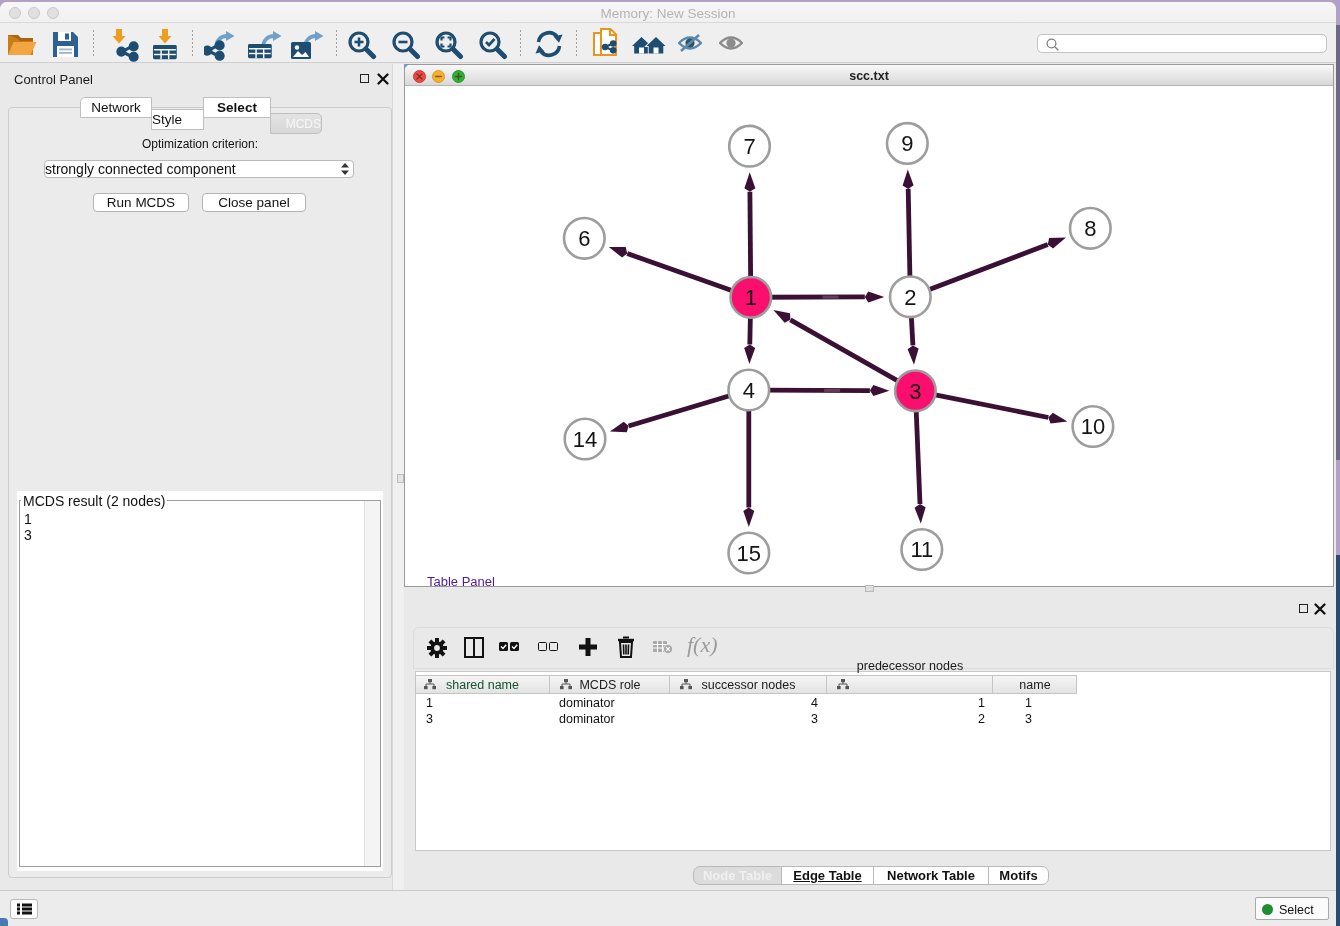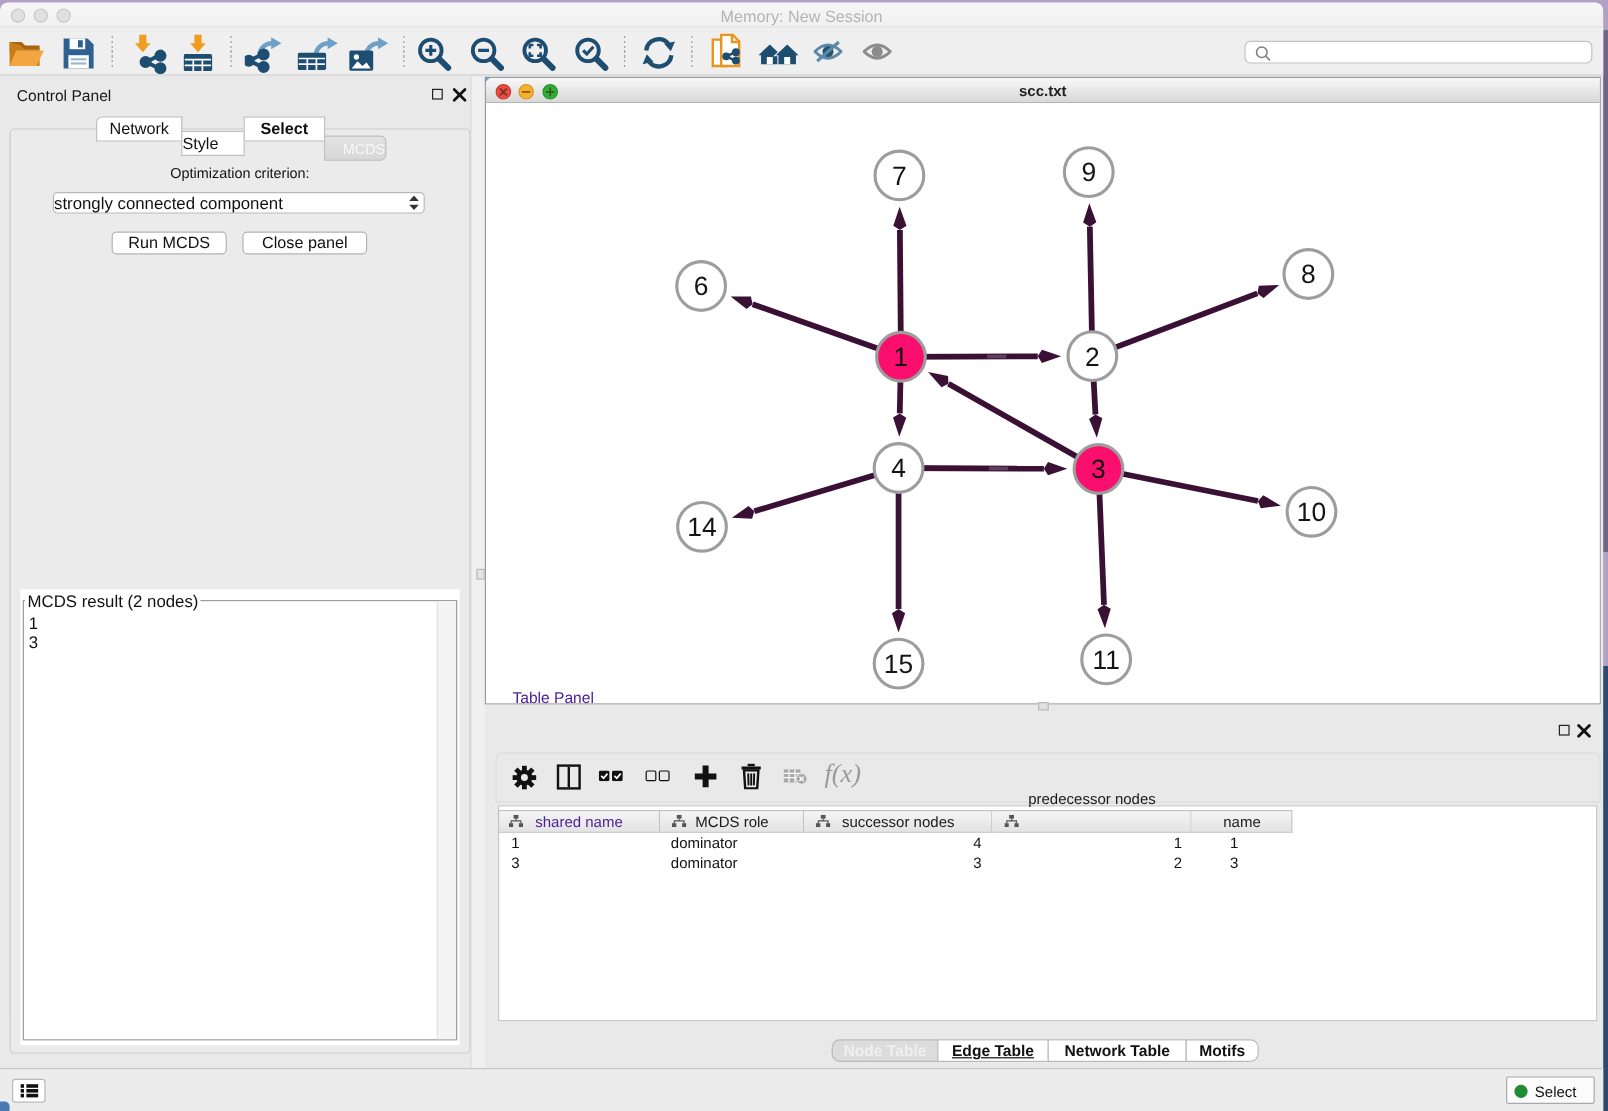--- a/index.html
+++ b/index.html
@@ -323,21 +323,21 @@
       <line x1="0" y1="7" x2="14" y2="7"></line>
       <line x1="4.5" y1="0" x2="4.5" y2="11"></line>
       <line x1="9.5" y1="0" x2="9.5" y2="11"></line>
     </g>
     <circle cx="15" cy="8" r="4.6" fill="#a9a9a9" stroke="#e9e9e9" stroke-width="1"></circle>
     <path d="M13.2,6.2 l3.6,3.6 M16.8,6.2 l-3.6,3.6" stroke="#fff" stroke-width="1.2"></path>
   </svg>
 <div class="abs" style="left:687px;top:632px;font-family:'Liberation Serif',serif;font-style:italic;font-size:22px;color:#9a9a9a;">f(x)</div>
 <div class="abs" style="left:415px;top:671px;width:916px;height:180px;background:#ffffff;border:1px solid #c9c9c9;"></div>
 <div class="abs" style="left:415px;top:675px;width:135px;height:19px;background:linear-gradient(#f5f5f5,#e3e3e3);border:1px solid #c4c4c4;border-left:1px solid #c4c4c4;"></div>
-<div class="abs" style="left:415px;top:678px;width:135px;text-align:center;font-size:12.5px;color:#4c1d95;">shared name</div>
+<div class="abs" style="left:415px;top:678px;width:135px;text-align:center;font-size:12.5px;color:#14532d;">shared name</div>
 <div class="abs" style="left:550px;top:675px;width:120px;height:19px;background:linear-gradient(#f5f5f5,#e3e3e3);border:1px solid #c4c4c4;border-left:none;"></div>
 <div class="abs" style="left:550px;top:678px;width:120px;text-align:center;font-size:12.5px;color:#1a1a1a;">MCDS role</div>
 <div class="abs" style="left:670px;top:675px;width:157px;height:19px;background:linear-gradient(#f5f5f5,#e3e3e3);border:1px solid #c4c4c4;border-left:none;"></div>
 <div class="abs" style="left:670px;top:678px;width:157px;text-align:center;font-size:12.5px;color:#1a1a1a;">successor nodes</div>
 <div class="abs" style="left:827px;top:675px;width:166px;height:19px;background:linear-gradient(#f5f5f5,#e3e3e3);border:1px solid #c4c4c4;border-left:none;"></div>
 <div class="abs" style="left:827px;top:659px;width:166px;text-align:center;font-size:12.5px;color:#1a1a1a;">predecessor nodes</div>
 <div class="abs" style="left:993px;top:675px;width:84px;height:19px;background:linear-gradient(#f5f5f5,#e3e3e3);border:1px solid #c4c4c4;border-left:none;"></div>
 <div class="abs" style="left:993px;top:678px;width:84px;text-align:center;font-size:12.5px;color:#1a1a1a;">name</div>
 <svg class="abs" style="left:424px;top:679px" width="12" height="11" viewBox="0 0 12 11">
     <g fill="#555">

